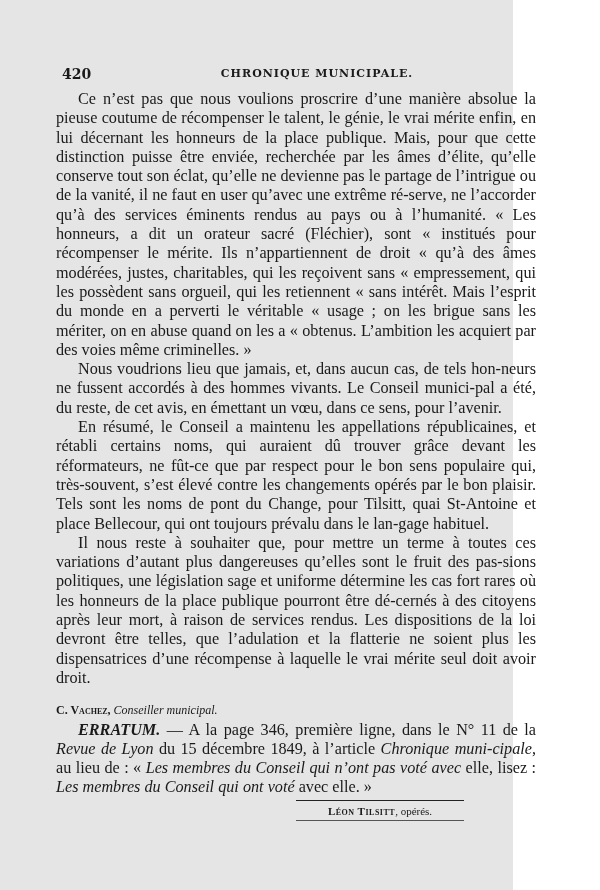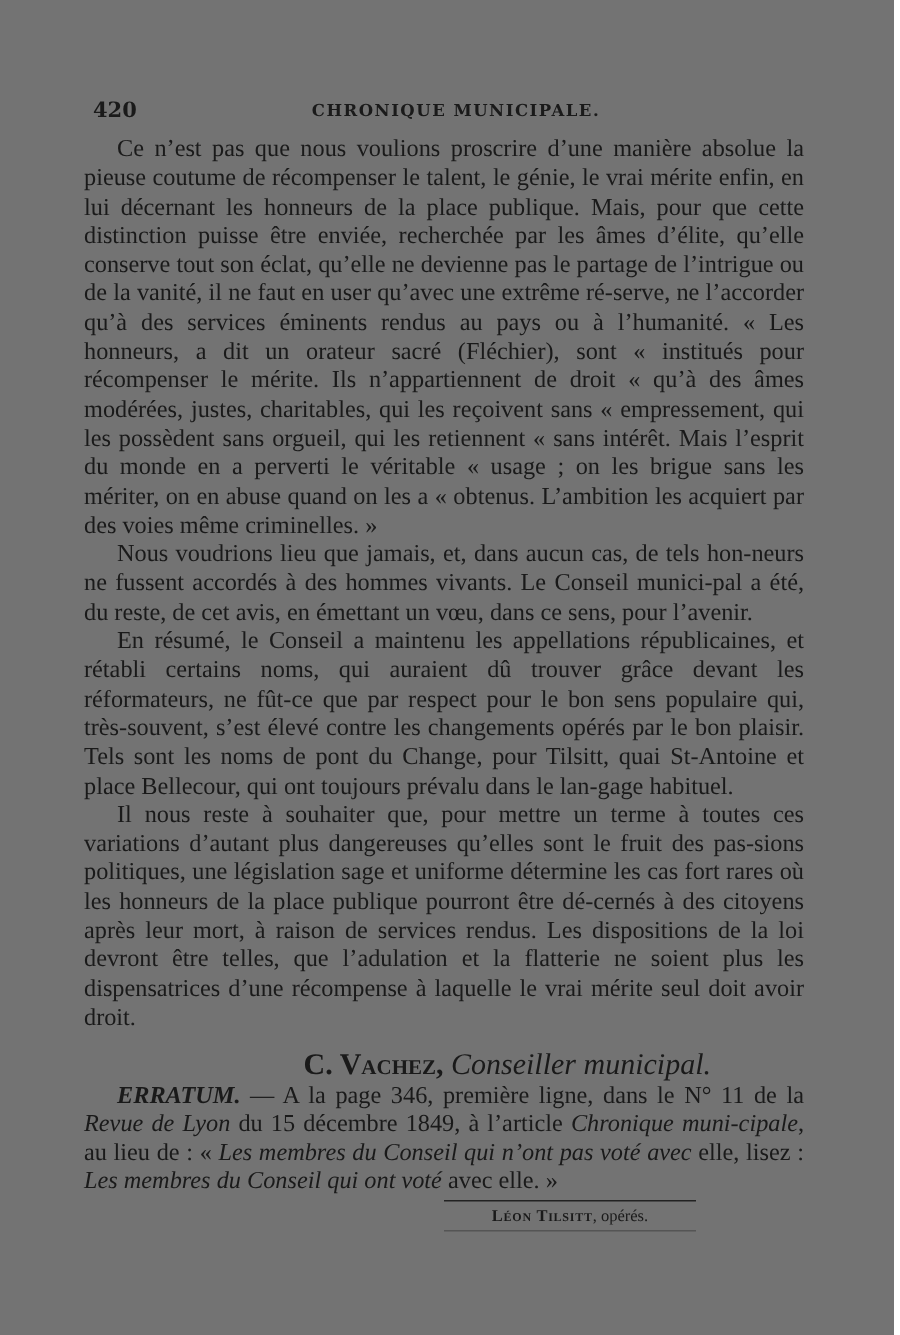--- a/index.html
+++ b/index.html
@@ -1,26 +1,26 @@
 <!DOCTYPE html>
 <html><head>
 <meta charset="utf-8">
 <style>
   html, body { margin: 0; padding: 0; background: #ffffff; }
   body { width: 600px; height: 890px; position: relative; overflow: hidden;
          font-family: "DejaVu Serif", "Liberation Serif", serif; color: #1a1a1a; }
-  .page { position: absolute; left: 0; top: 0; width: 596px; height: 890px; background: #737373; }
+  .page { position: absolute; left: 0; top: 0; width: 513px; height: 890px; background: #e5e5e5; }
   .header { position: absolute; top: 66px; left: 62px; width: 480px; height: 18px; }
   .page-number { position: absolute; left: 0; top: 0; font-size: 14px; font-weight: bold; }
-  .running-title { position: absolute; left: 2px; width: 480px; text-align: center; top: 1px;
+  .running-title { position: absolute; left: 15px; width: 480px; text-align: center; top: 1px;
                    font-size: 11px; letter-spacing: 1px; font-weight: bold; }
   .body { position: absolute; top: 90px; left: 56px; width: 480px;
           font-family: Liberation Serif, serif; font-size: 16.2px; line-height: 19.3px; }
   .para { margin: 0; text-align: justify; text-indent: 22px; hyphens: manual; }
-  .signature { margin: 13px 0 0 0; text-align: right; padding-right: 62px; font-size: 20px; }
+  .signature { margin: 13px 0 0 0; padding-right: 62px; font-size: 12px; }
   .sig-name { font-variant: small-caps; font-weight: bold; }
   .sig-title { font-style: italic; }
   .erratum { }
   .erratum-label { font-style: italic; font-weight: bold; }
   .ital { font-style: italic; }
   .footer { position: absolute; top: 800px; left: 296px; width: 168px; }
   .rule { height: 0; border-top: 1.5px solid #222; }
   .rule.bottom { border-top: 1px solid #555; margin-top: 3px; }
   .publisher { text-align: center; font-size: 11px; padding-top: 4px; font-family: "Liberation Serif", serif; }
   .pub-name { font-variant: small-caps; font-weight: bold; letter-spacing: 0.5px; }

